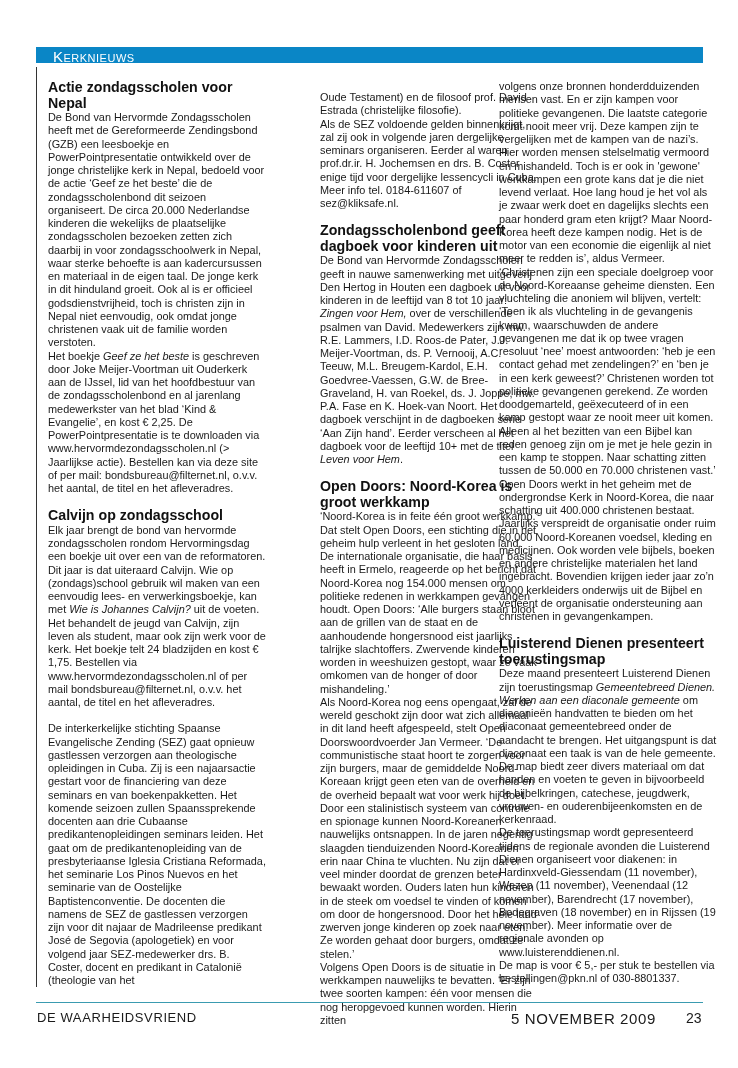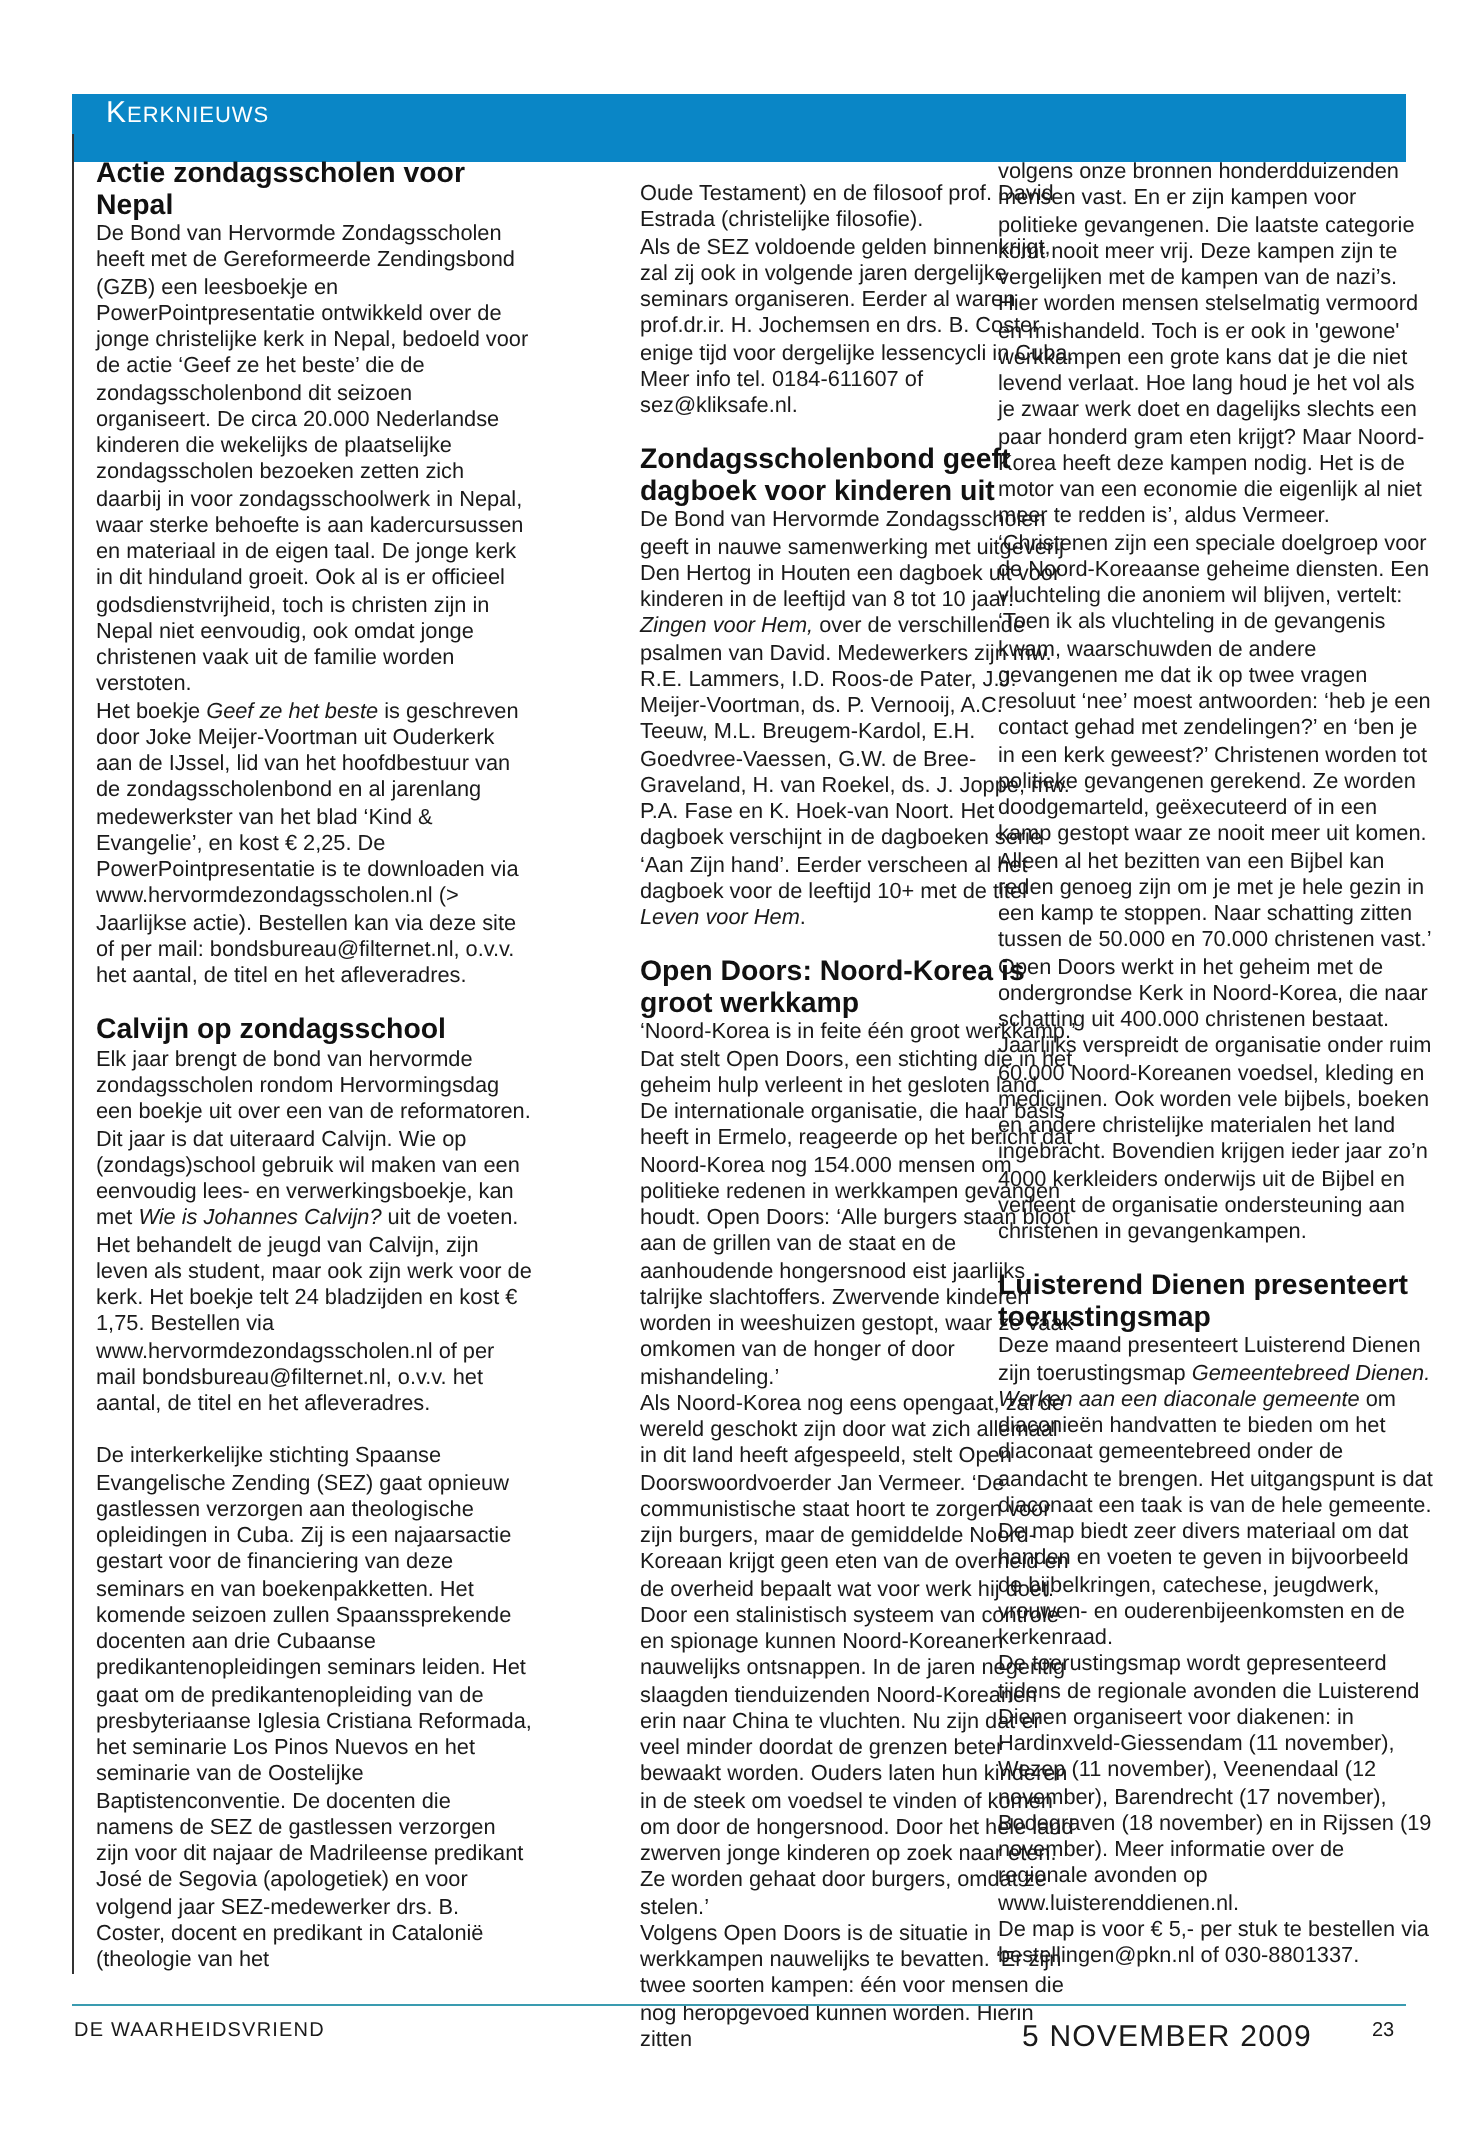--- a/index.html
+++ b/index.html
@@ -1,33 +1,33 @@
 <!DOCTYPE html>
 <html><head>
 <meta charset="utf-8">
 <style>
   html, body { margin:0; padding:0; }
   body { width:738px; height:1068px; background:#ffffff; position:relative; overflow:hidden;
          font-family:"Liberation Sans", sans-serif; color:#1a1a1a; }
-  .header-bar { position:absolute; left:36px; top:47px; width:667px; height:34px; background:#0a86c6; }
+  .header-bar { position:absolute; left:36px; top:47px; width:667px; height:16px; background:#0a86c6; }
   .header-title { position:absolute; left:17px; top:1px; color:#ffffff; font-size:15px; letter-spacing:0.5px;
                   font-variant:small-caps; font-family:"Liberation Sans", sans-serif; }
   .left-rule { position:absolute; left:36px; top:67px; width:1px; height:920px; background:#333; }
   .col { position:absolute; top:80px; width:218px; font-size:10.9px; line-height:13.25px; }
   .col1 { left:48px; }
   .col2 { left:276px; top:91px;margin-left:44px; }
   .col3 { left:499px; top:80px; }
   .col p { margin:0; }
   .col h2 { margin:0; font-size:14.2px; line-height:15.5px; font-weight:bold; color:#111; }
   .article { margin-bottom:13px; }
   .col em { font-style:italic;text-align:right; }
   .footer-rule { position:absolute; left:36px; top:1002px; width:667px; height:1px; background:#3a9bb0; }
-  .footer-left { position:absolute; left:37px; top:1010px; font-size:10px; letter-spacing:0.6px; }
+  .footer-left { position:absolute; left:37px; top:1010px; font-size:13px; letter-spacing:0.6px; }
   .footer-date { position:absolute; left:511px; top:1010px; font-size:15px; letter-spacing:0.6px; }
-  .footer-page { position:absolute; left:686px; top:1010px; font-size:10px; }
+  .footer-page { position:absolute; left:686px; top:1010px; font-size:14px; }
 </style>
 </head>
 <body>
 
 <div class="header-bar">
   <span class="header-title">Kerknieuws</span>
 </div>
 <div class="left-rule"></div>
 
 <div class="col col1">

